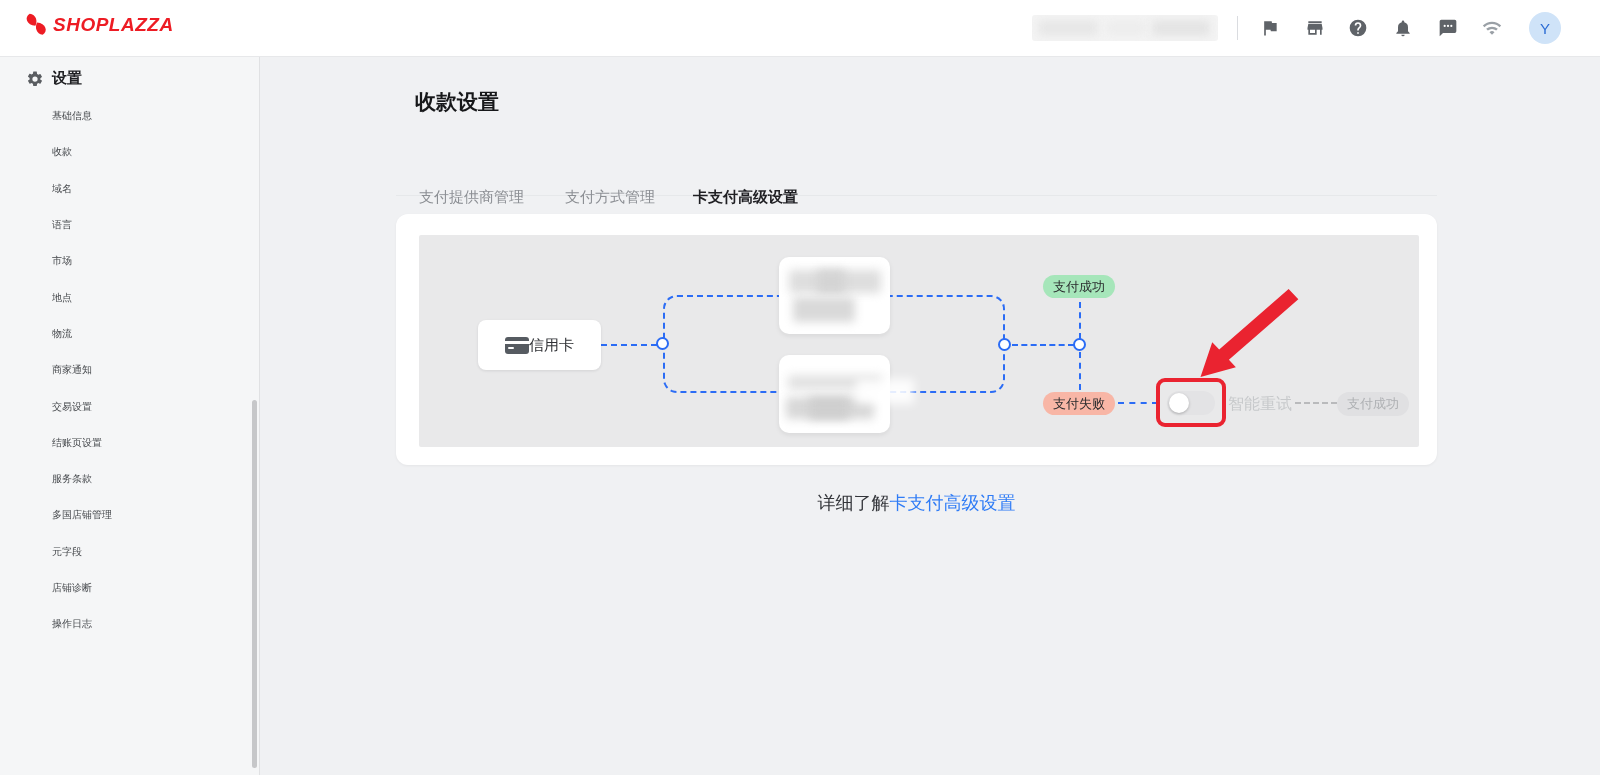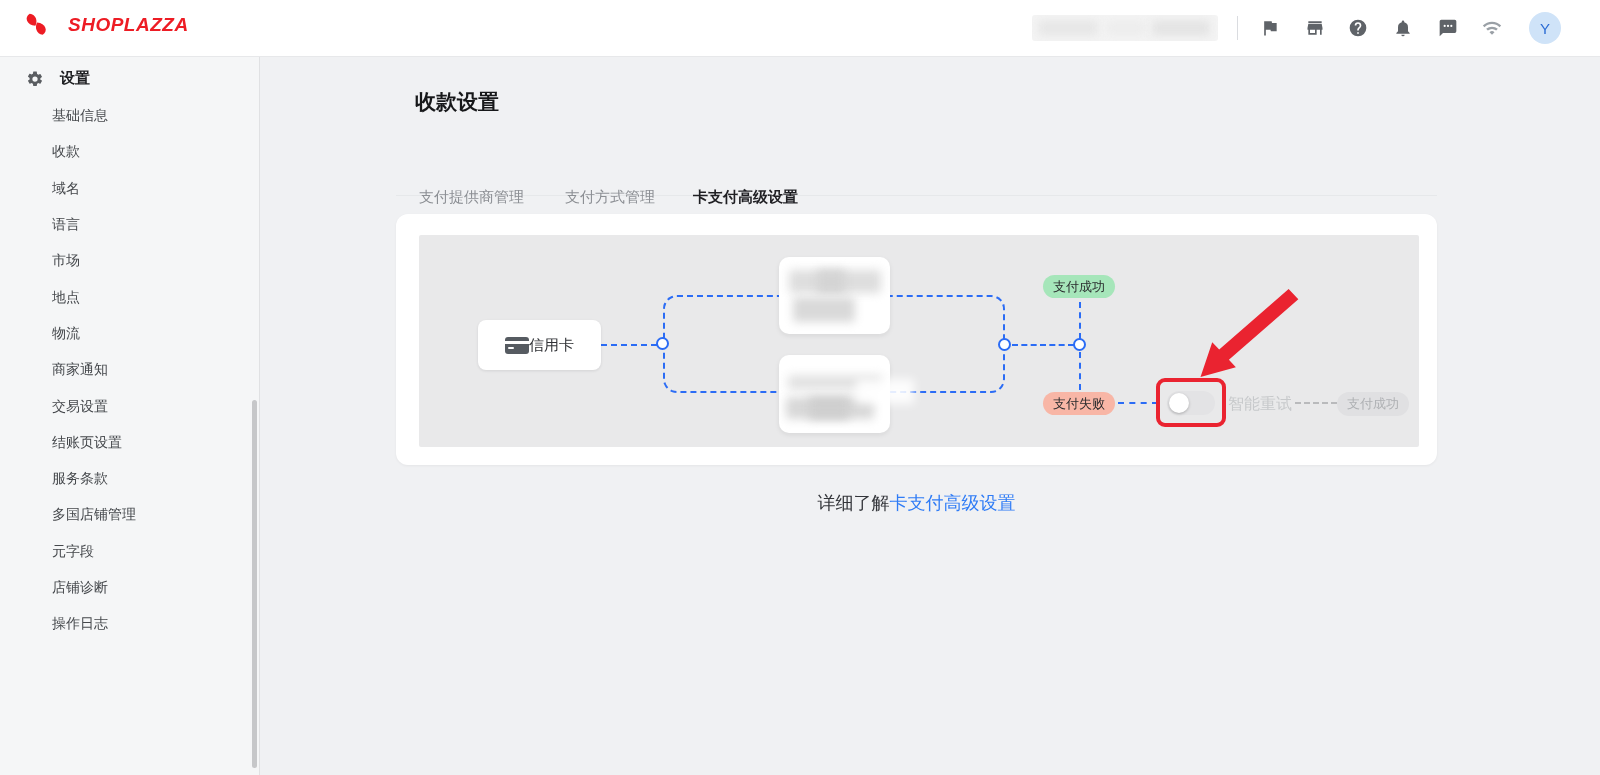--- a/index.html
+++ b/index.html
@@ -2,36 +2,36 @@
 <html><head>
 <meta charset="utf-8">
 <style>
   * { margin:0; padding:0; box-sizing:border-box; }
   html,body { width:1600px; height:775px; }
   body { font-family:"Liberation Sans","DejaVu Sans",sans-serif; background:#f0f1f3; }
   .app { position:relative; width:1600px; height:775px; overflow:hidden; background:#f0f1f3; }
 
   
   .header { position:absolute; left:0; top:0; width:1600px; height:57px; background:#ffffff; border-bottom:1px solid #e7e8ea; z-index:30; }
-  .logo { position:absolute; left:24px; top:12px; display:flex; align-items:center; gap:18px; }
+  .logo { position:absolute; left:24px; top:12px; display:flex; align-items:center; gap:3px; }
   .logo-word { color:#ed1c24; font-size:19px; font-weight:800; font-style:italic; letter-spacing:.5px; }
   .hdr-blur { position:absolute; left:1032px; top:15px; width:186px; height:26px; border-radius:3px; background:#f4f4f4; overflow:hidden; }
   .hdr-blur i { position:absolute; filter:blur(4px); border-radius:2px; }
   .hdr-divider { position:absolute; left:1237px; top:16px; width:1px; height:24px; background:#dadce0; }
   .hdr-icon { position:absolute; top:18px; width:20px; height:20px; cursor:pointer; }
   .hdr-icon svg { width:20px; height:20px; fill:#5f6368; }
   .avatar { position:absolute; left:1529px; top:12px; width:32px; height:32px; border-radius:50%; background:#cfe3f8; color:#2b6cd4; font-size:15px; display:flex; align-items:center; justify-content:center; cursor:pointer; }
 
   
   .sidebar { position:absolute; left:0; top:57px; width:260px; height:718px; background:#f5f6f7; border-right:1px solid #e0e1e3; z-index:20; }
-  .sb-head { position:absolute; left:26px; top:12px; display:flex; align-items:center; gap:16px; }
+  .sb-head { position:absolute; left:26px; top:12px; display:flex; align-items:center; gap:8px; }
   .sb-head svg { width:18px; height:18px; fill:#5a5d61; }
   .sb-head-label { font-size:15px; font-weight:700; color:#202124; }
   .sb-items { position:absolute; left:52px; top:41px; width:180px; }
-  .sb-item { height:36.3px; display:flex; align-items:center; font-size:14px; color:#45484c; cursor:pointer; }
+  .sb-item { height:36.3px; display:flex; align-items:center; font-size:10px; color:#45484c; cursor:pointer; }
   .sb-scroll { position:absolute; left:252px; top:343px; width:5px; height:368px; border-radius:3px; background:#c6c7c9; }
 
   
   .page-title { position:absolute; left:415px; top:88px; font-size:21px; font-weight:700; color:#17181a; }
   .tabs { position:absolute; left:396px; top:150px; width:1041px; height:46px; border-bottom:1px solid #e6e8ea; }
   .tab { position:absolute; top:10px; height:36px; font-size:15px; color:#8c8f94; cursor:pointer;margin-top:28px; }
   .tab.active { color:#1f1f23; font-weight:700; border-bottom:3px solid #2b6cf5; }
   .tab1{ left:23px; } .tab2{ left:169px; } .tab3{ left:297px; }
 
   .card { position:absolute; left:396px; top:214px; width:1041px; height:251px; background:#ffffff; border-radius:12px; box-shadow:0 1px 3px rgba(20,22,26,.05); }

